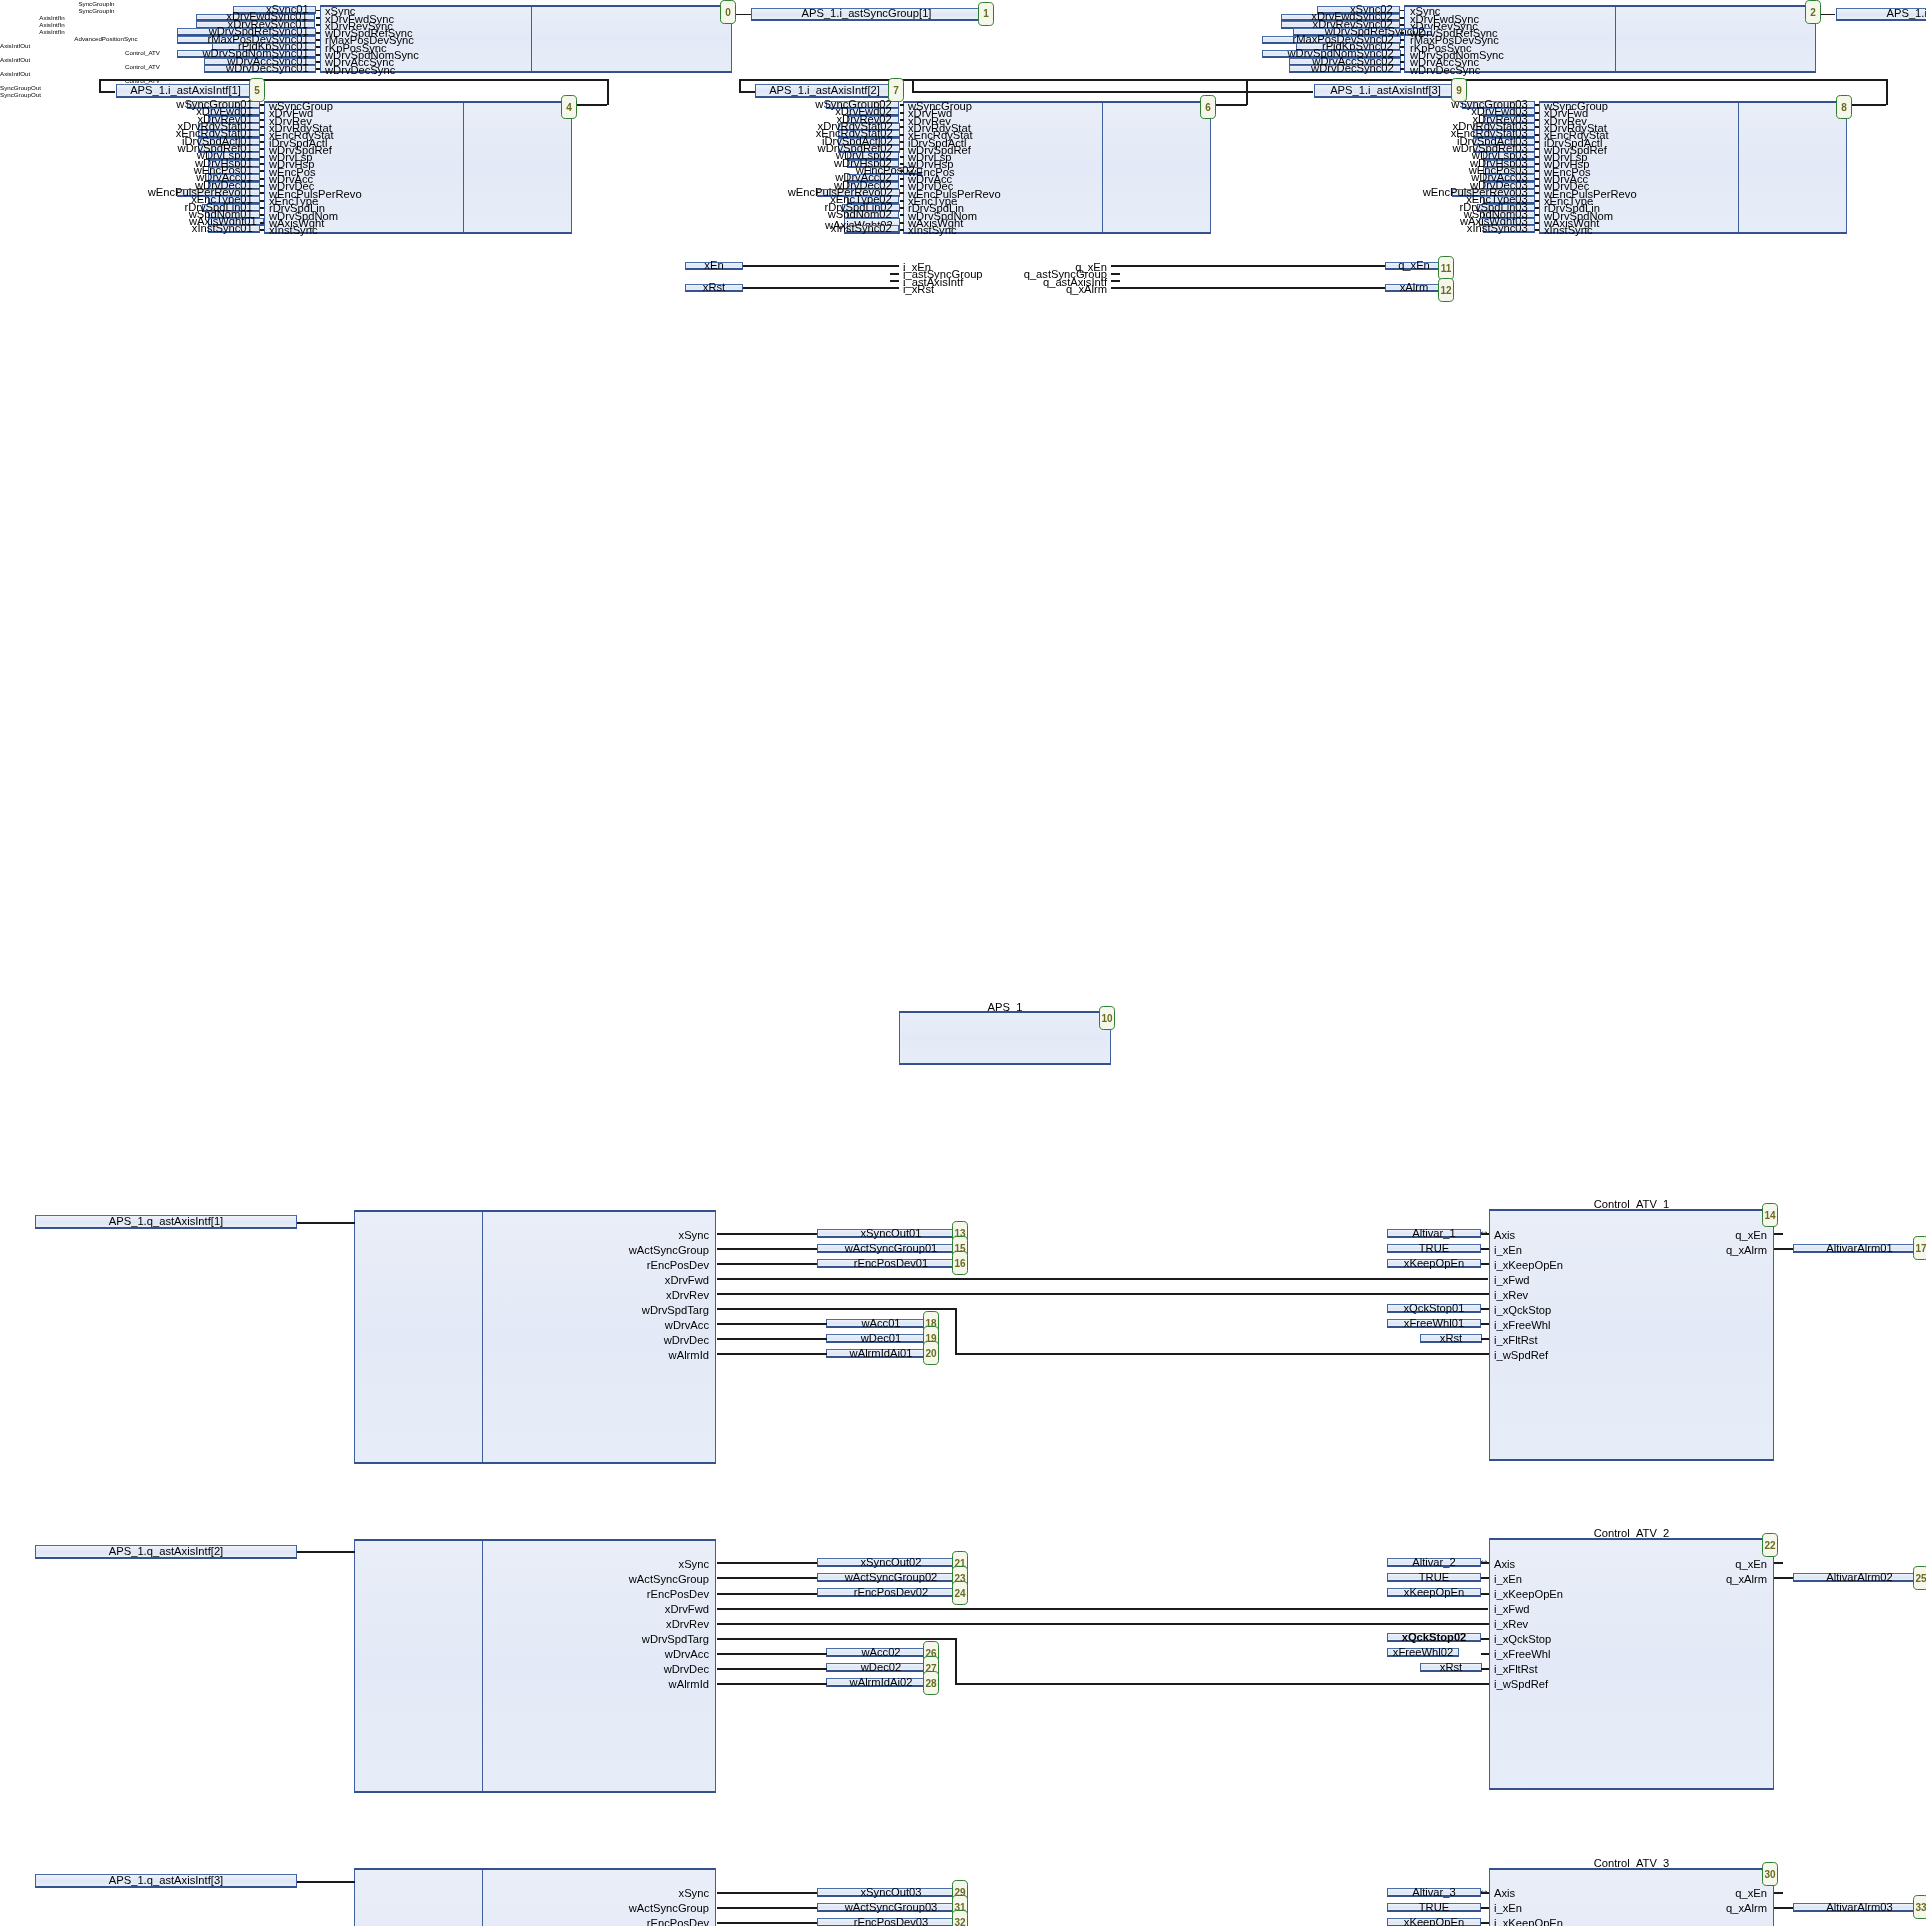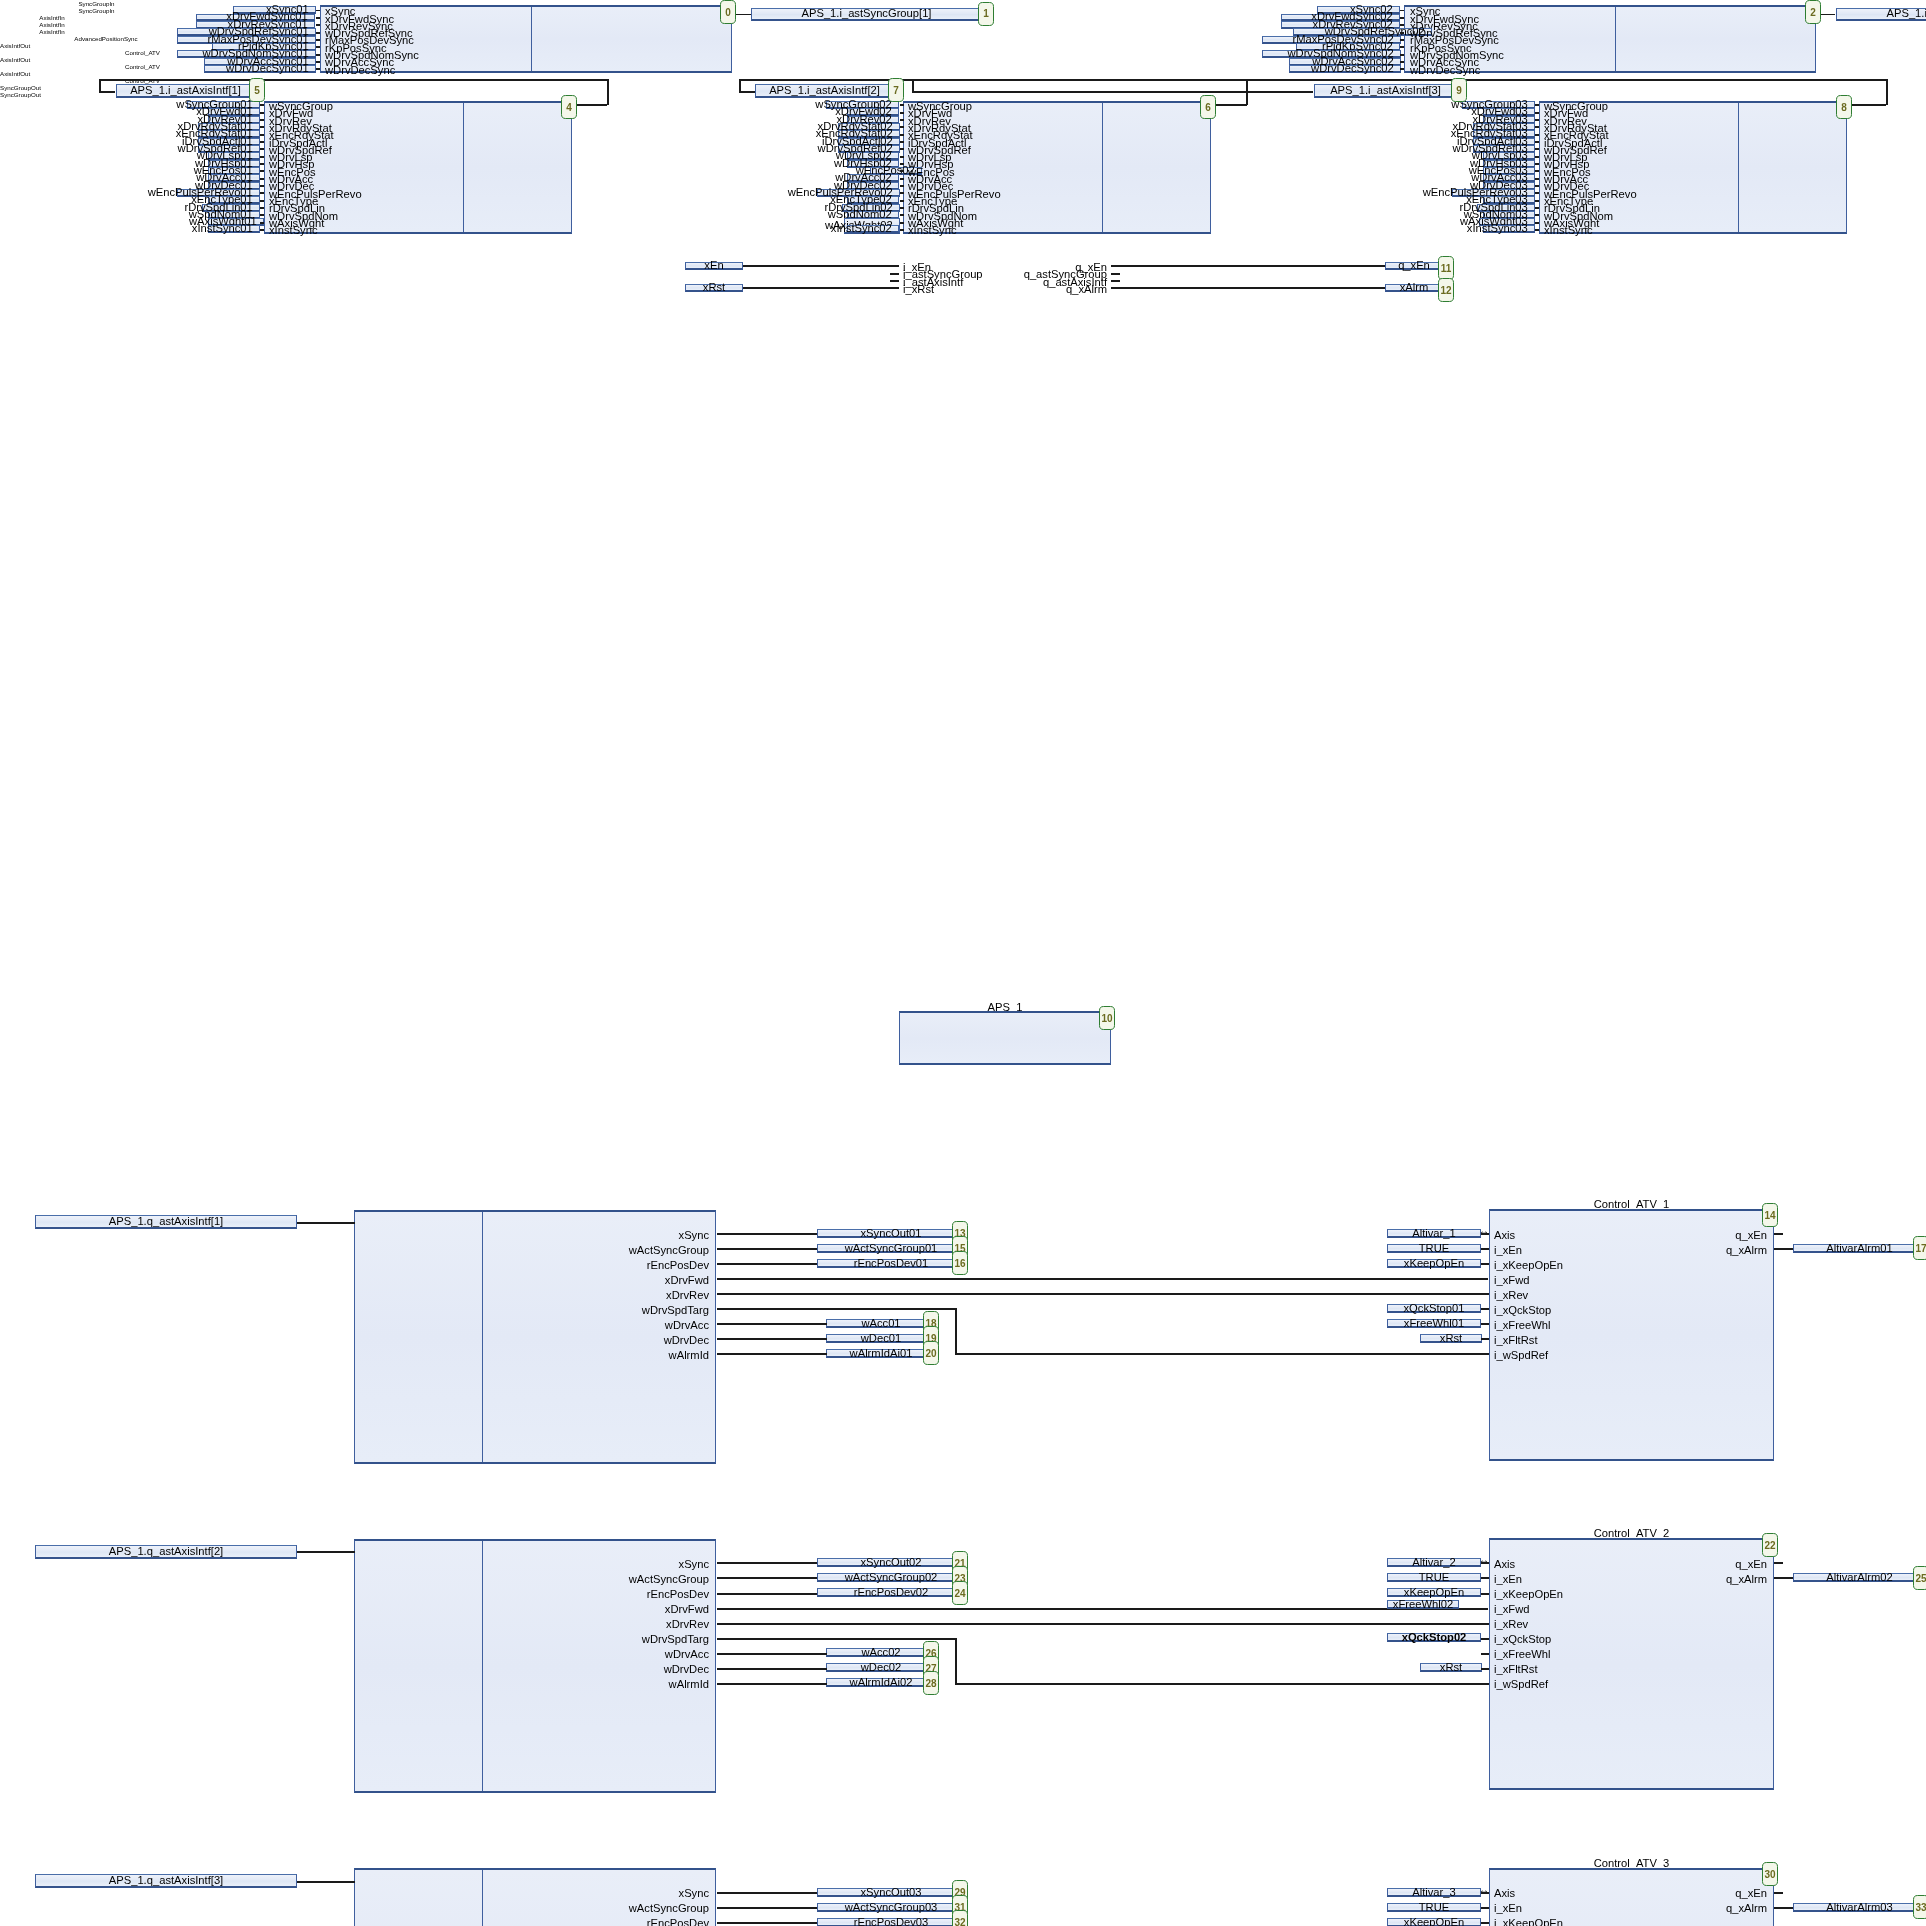--- a/index.html
+++ b/index.html
@@ -491,21 +491,21 @@
     <div class="pin out" style="left: 1651px; top: 1574px; width: 116px; text-align: right;">q_xAlrm</div>
     <div class="arrowsym" style="left: 1479px; top: 1554px;">↔</div>
     <div class="var c" style="left: 1387px; top: 1558px; width: 94px; height: 9.2px;">Altivar_2</div>
     <div class="wire wh" style="left: 1481px; top: 1562px; width: 7.7px;"></div>
     <div class="var c" style="left: 1387px; top: 1573px; width: 94px; height: 9.2px;">TRUE</div>
     <div class="wire wh" style="left: 1481px; top: 1577px; width: 7.7px;"></div>
     <div class="var c" style="left: 1387px; top: 1588px; width: 94px; height: 9.2px;">xKeepOpEn</div>
     <div class="wire wh" style="left: 1481px; top: 1593px; width: 7.7px;"></div>
     <div class="var c" style="left: 1387px; top: 1633px; width: 94px; height: 9.2px; font-weight: bold;">xQckStop02</div>
     <div class="wire wh" style="left: 1481px; top: 1638px; width: 7.7px;"></div>
-    <div class="var c" style="left: 1387px; top: 1600px; width: 72px; height: 9.2px;">xFreeWhl02</div>
+    <div class="var c" style="left: 1387px; top: 1648px; width: 72px; height: 9.2px;">xFreeWhl02</div>
     <div class="wire wh" style="left: 1481px; top: 1653px; width: 7.7px;"></div>
     <div class="var c" style="left: 1420px; top: 1663px; width: 62px; height: 9.2px;">xRst</div>
     <div class="wire wh" style="left: 1481px; top: 1668px; width: 7.7px;"></div>
     <div class="var c" style="left: 1793px; top: 1573px; width: 133px; height: 9.2px;">AltivarAlrm02</div>
     <div class="badge" style="left: 1913px; top: 1566px;">25</div>
     <div class="wire wh" style="left: 1774px; top: 1577px; width: 19px;"></div>
     <div class="wire wh" style="left: 1774px; top: 1562px; width: 8.5px;"></div>
     <div class="var c" style="left: 35px; top: 1874px; width: 262px; height: 14px;">APS_1.q_astAxisIntf[3]</div>
     <div class="fb" style="left: 354px; top: 1868px; width: 362px; height: 254px;">
       <div class="sep" style="left: 127px;"></div>

